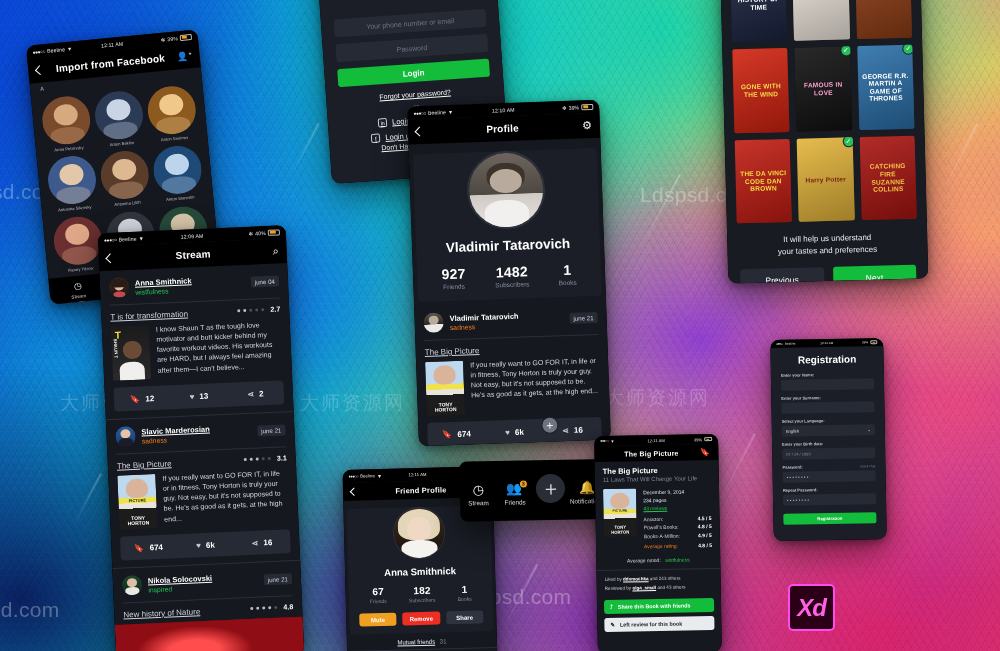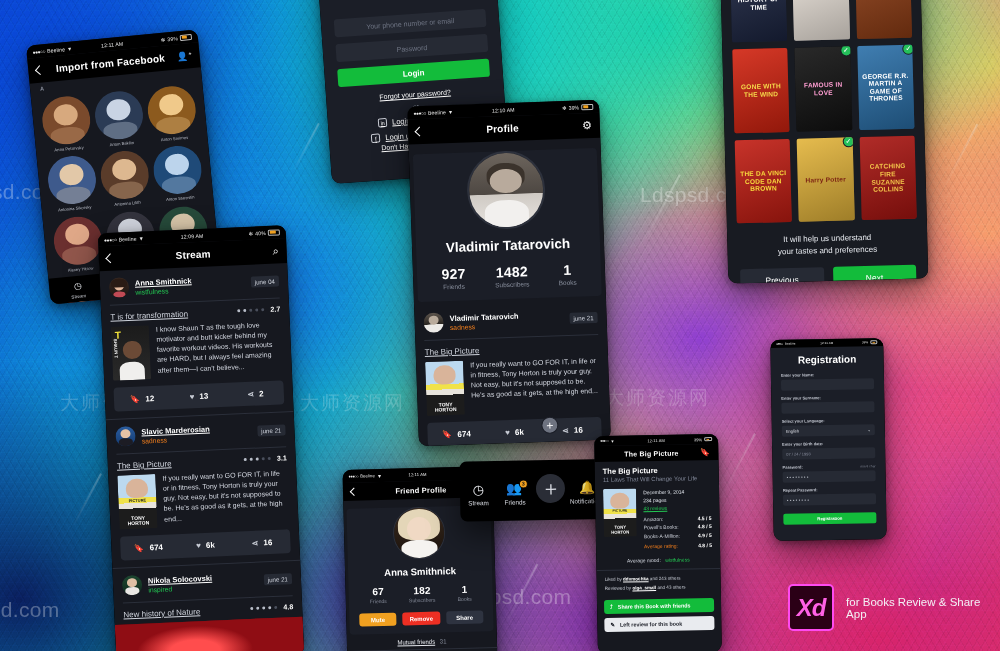--- a/index.html
+++ b/index.html
@@ -848,15 +848,14 @@
     <div class="rlab">Repeat Password:</div>
     <div class="rfld" style="color:#cfd3dc;letter-spacing:1.5px">••••••••</div>
 
     <div class="rbtn" style="position:absolute;left:0;right:0;bottom:16px">Registration</div>
   </div>
 </div>
 
 <div id="xd">
   <div class="xdbox">Xd</div>
   <div>
-    <div class="xdt2">for Books Review &amp; Share App</div>
   </div>
 </div>
 
 </body></html>

